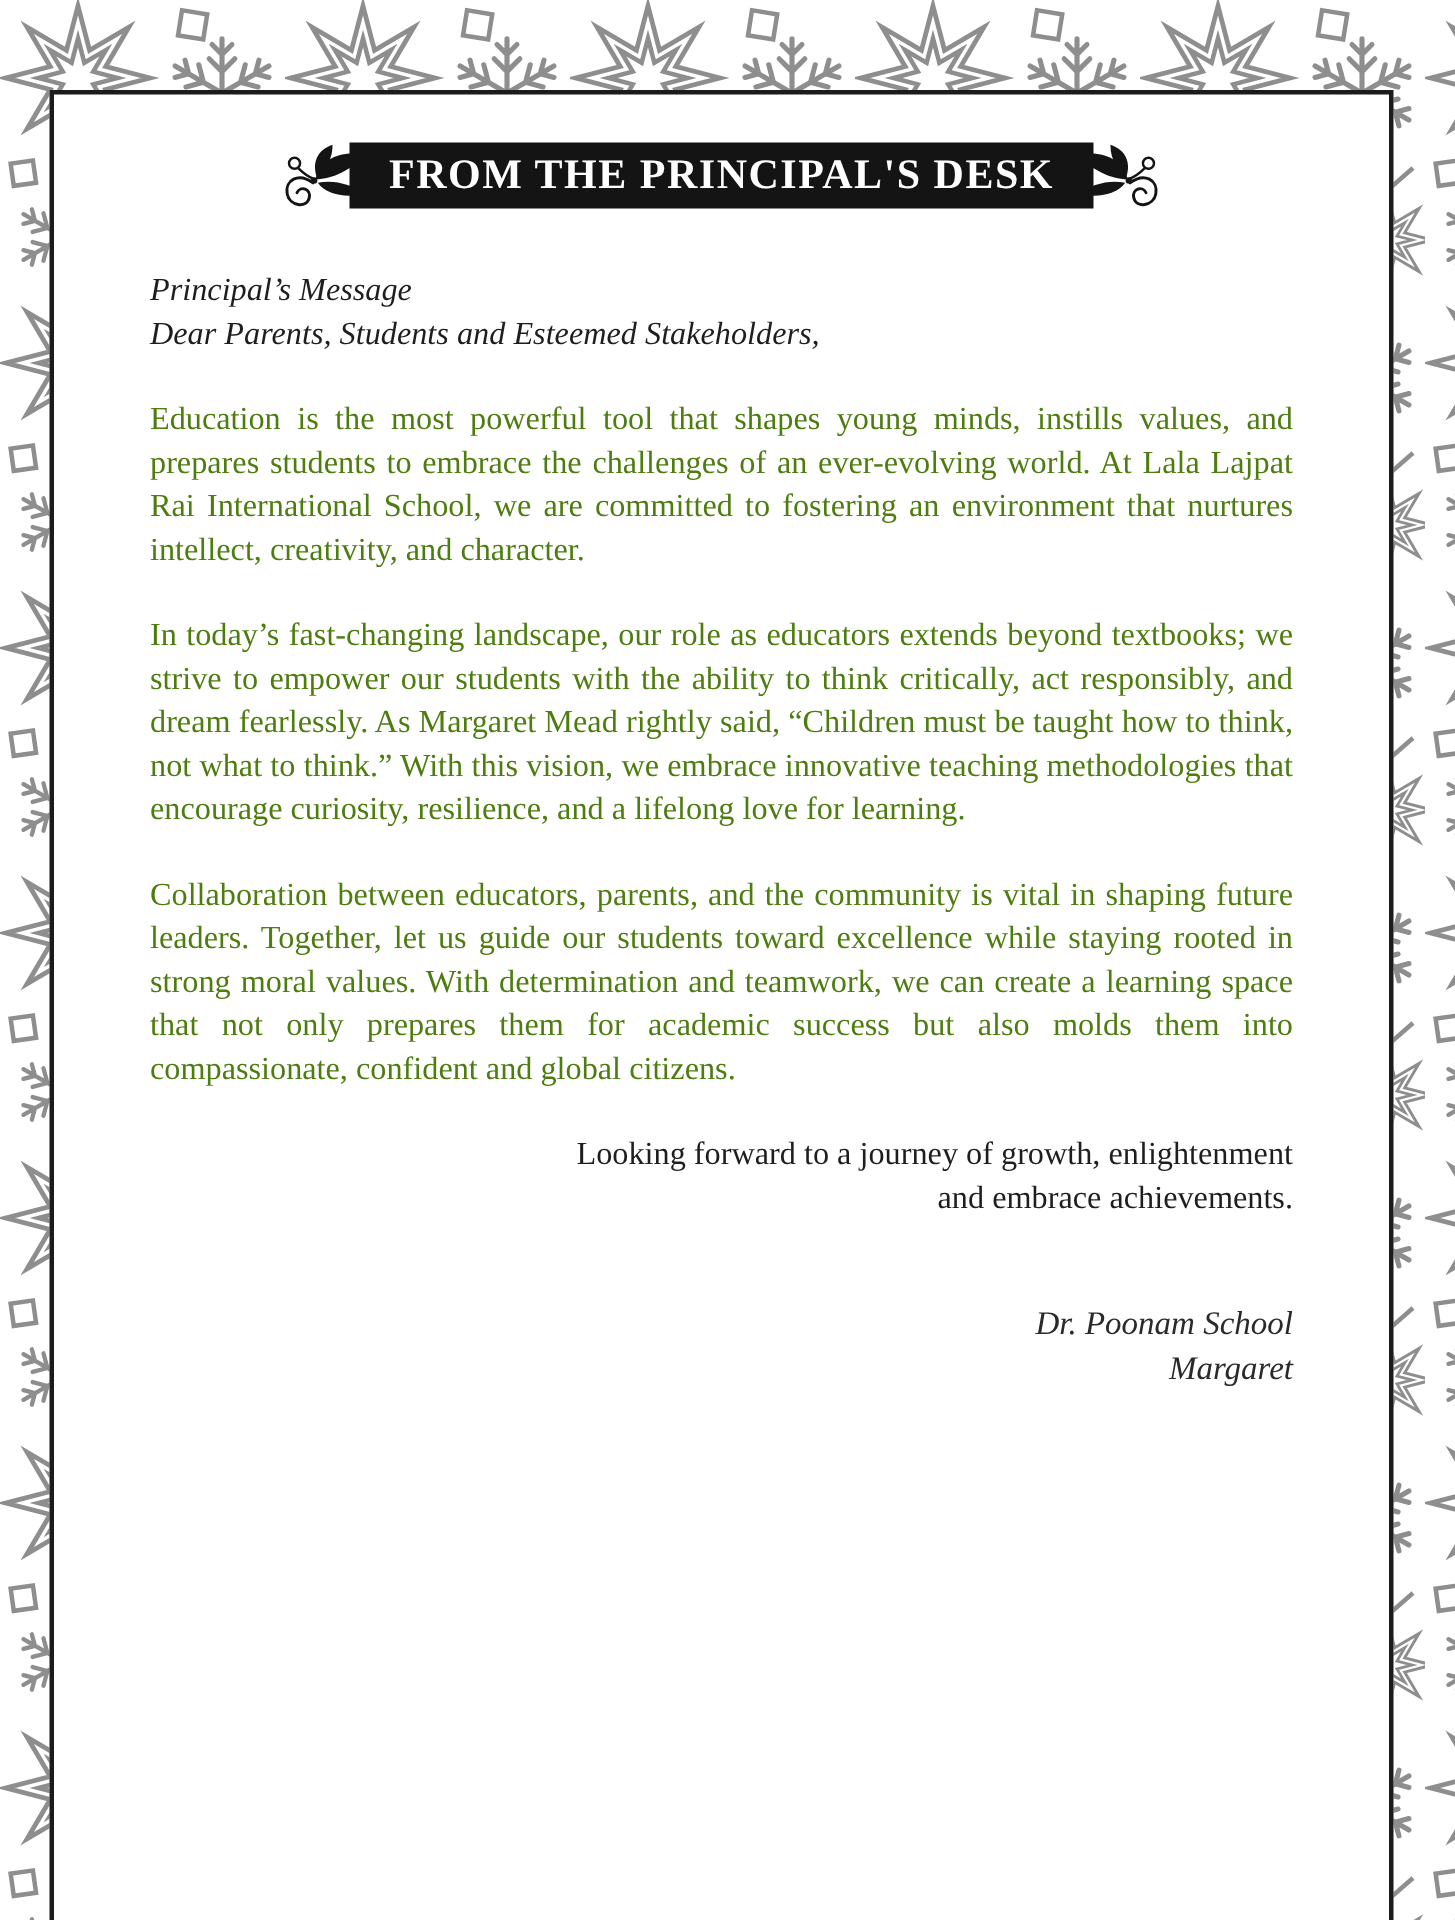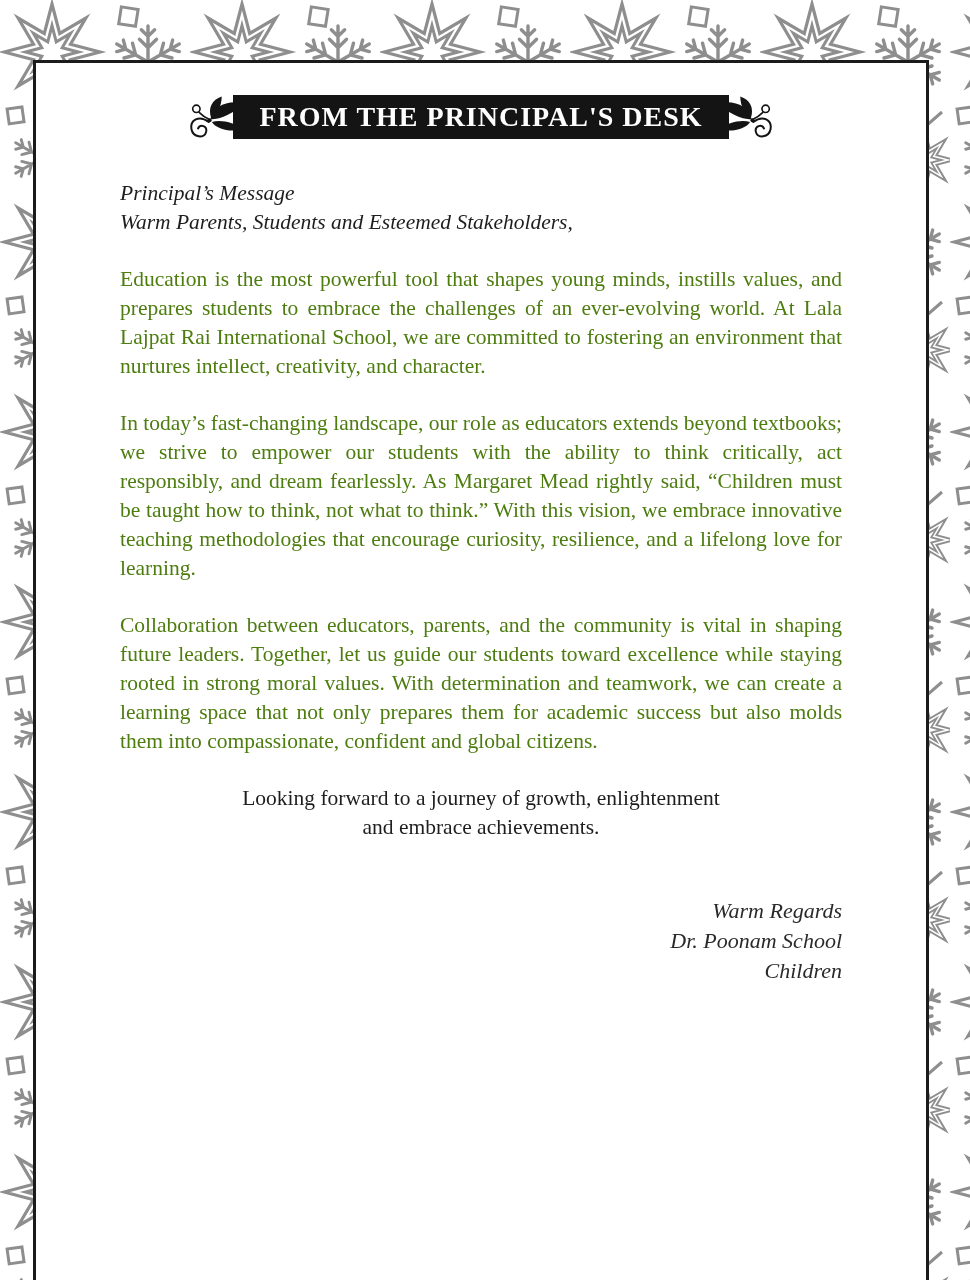--- a/index.html
+++ b/index.html
@@ -25,21 +25,21 @@
     position: absolute;
     left: 33px;
     top: 60px;
     width: 896px;
     height: 1240px;
     box-sizing: border-box;
     background: #ffffff;
     border: 3px solid #1b1b1b;
   }
   .content {
-    padding: 0 84px;
+    padding: 0 64px;
   }
   .banner-row {
     margin-top: 30px;
     display: flex;
     align-items: center;
     justify-content: center;
   }
   .flourish {
     width: 54px;
     height: 48px;
@@ -75,21 +75,21 @@
     line-height: 29px;
     color: #4d7c0f;
     text-align: justify;
     text-justify: inter-word;
   }
   .closing {
     margin-top: 28px;
     font-size: 21.5px;
     line-height: 29px;
     color: #1e1e1e;
-    text-align: center;
+    text-align: right;
   }
   .signature {
     margin-top: 54px;
     font-size: 22px;
     line-height: 30px;
     color: #2a2a2a;
     text-align: right;
     font-style: italic;
   }
 </style>
@@ -149,32 +149,31 @@
         <path d="M12 21 C16 25 20 28 25 30" fill="none" stroke="#141414" stroke-width="2"></path>
         <path d="M26 30 C30 14 46 6 66 10 C56 22 40 30 26 30 Z" fill="#141414"></path>
         <path d="M28 33 C40 30 56 34 66 42 C50 46 34 42 28 33 Z" fill="#141414"></path>
         <path d="M27 28 C23 16 28 6 40 2 C40 14 34 24 27 28 Z" fill="#141414"></path>
         <circle cx="25" cy="31" r="2.6" fill="#141414"></circle>
       </svg>
     </div>
 
     <div class="heading-block">
       <div>Principal’s Message</div>
-      <div>Warm Parents, Students and Esteemed Stakeholders,</div>
+      <div>Dear Parents, Students and Esteemed Stakeholders,</div>
     </div>
 
     <p class="body-par">Education is the most powerful tool that shapes young minds, instills values, and prepares students to embrace the challenges of an ever-evolving world. At Lala Lajpat Rai International School, we are committed to fostering an environment that nurtures intellect, creativity, and character.</p>
     <p class="body-par">In today’s fast-changing landscape, our role as educators extends beyond textbooks; we strive to empower our students with the ability to think critically, act responsibly, and dream fearlessly. As Margaret Mead rightly said, “Children must be taught how to think, not what to think.” With this vision, we embrace innovative teaching methodologies that encourage curiosity, resilience, and a lifelong love for learning.</p>
     <p class="body-par">Collaboration between educators, parents, and the community is vital in shaping future leaders. Together, let us guide our students toward excellence while staying rooted in strong moral values. With determination and teamwork, we can create a learning space that not only prepares them for academic success but also molds them into compassionate, confident and global citizens.</p>
 
     <div class="closing">
       <div>Looking forward to a journey of growth, enlightenment</div>
       <div>and embrace achievements.</div>
     </div>
 
     <div class="signature">
-      <div>Warm Regards</div>
       <div>Dr. Poonam School</div>
-      <div>Children</div>
+      <div>Margaret</div>
     </div>
 
   </div>
 </div>
 
 </body></html>

